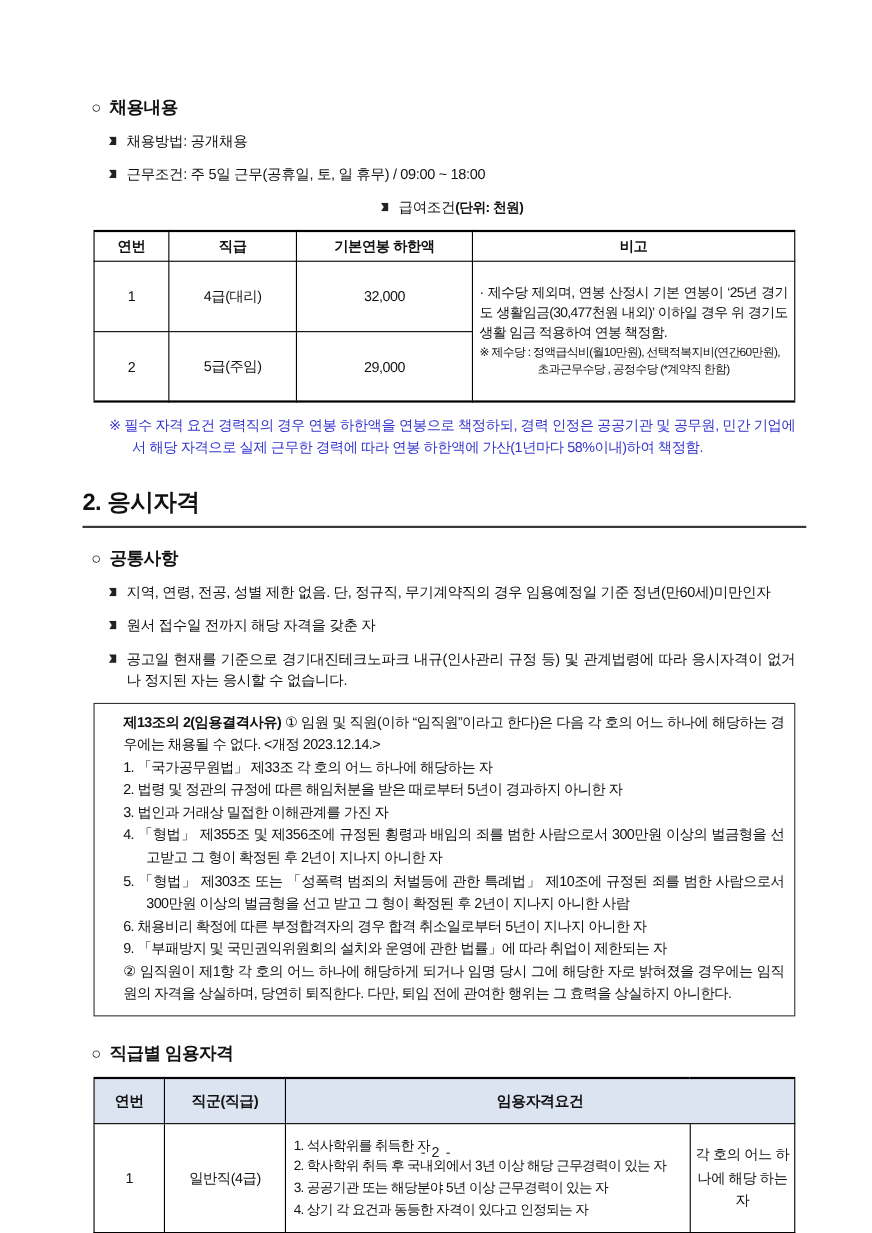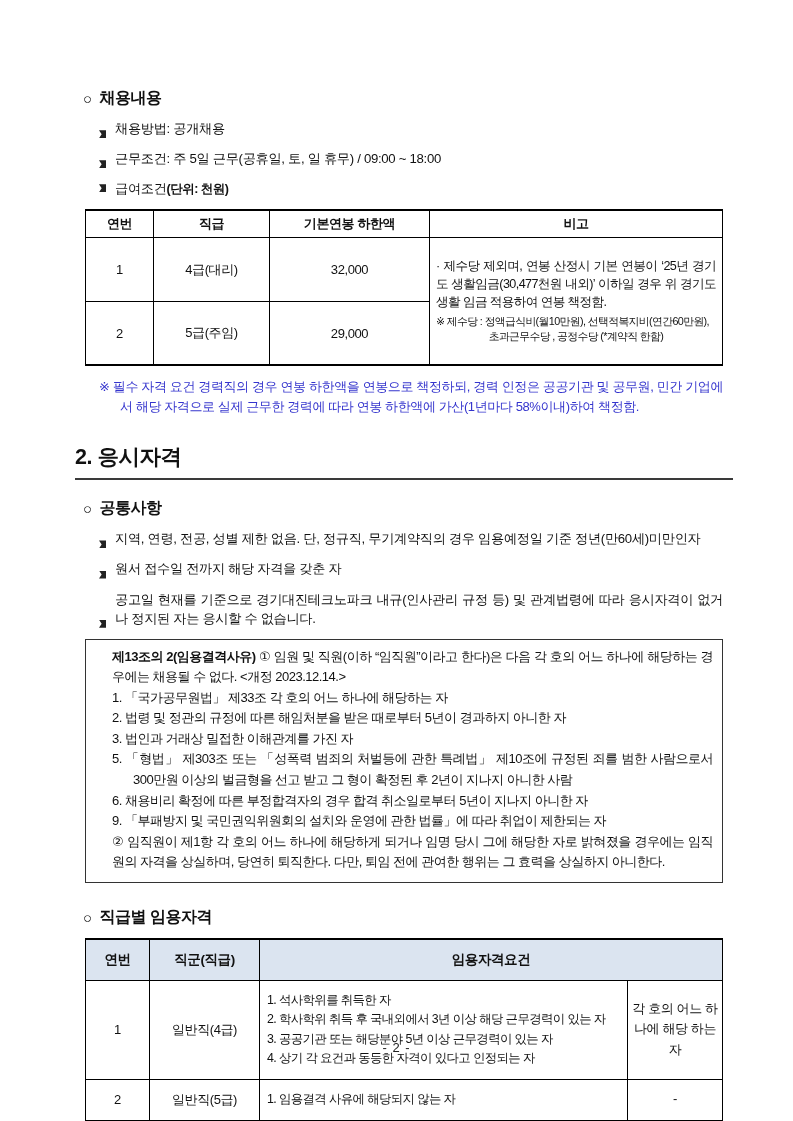--- a/index.html
+++ b/index.html
@@ -6,25 +6,25 @@
   body{
     width:793px;height:1121px;background:#ffffff;color:#111;
     font-family:"Liberation Sans","DejaVu Sans",sans-serif;
     position:relative;overflow:hidden;
   }
   .page{box-sizing:border-box;padding:88px 70px 0 85px;}
   
   .sec-head{display:flex;align-items:center;font-weight:bold;font-size:16px;margin:0 0 10px -2px;letter-spacing:-0.5px;}
   .sec-head .circle{font-size:15px;margin-right:8px;font-weight:bold;}
   
-  .bullet-row{display:flex;align-items:flex-end;margin:0 0 11px 14px;font-size:13.2px;letter-spacing:-0.3px;line-height:1.45;}
+  .bullet-row{display:flex;align-items:flex-start;margin:0 0 11px 14px;font-size:13.2px;letter-spacing:-0.3px;line-height:1.45;}
   .bullet-row .glyph{flex:0 0 auto;width:7px;height:8px;background:#222;margin:5px 9px 0 0;
     clip-path:polygon(0 0,100% 0,100% 100%,0 100%,38% 50%);}
   .bullet-row .btxt{flex:1 1 auto;text-align:justify;}
-  .salary-row{display:flex;justify-content:flex-start;align-items:flex-end;}
+  .salary-row{display:flex;justify-content:center;align-items:flex-end;}
   .unit-note{font-weight:bold;font-size:12.5px;letter-spacing:-0.5px;}
   
   table{border-collapse:collapse;width:100%;table-layout:fixed;}
   .doc-table{border-top:2.4px solid #000;border-bottom:2.4px solid #000;margin-top:4px;border-radius:14px;}
   .doc-table th,.doc-table td{border:1.4px solid #000;font-size:13px;letter-spacing:-0.4px;padding:2px 4px;}
   .doc-table th{font-weight:bold;text-align:center;border-bottom:1.8px solid #000;}
   .t1 th{height:22px;background:#ffffff;}
   .t1 td.center{text-align:center;height:44px;}
   .t1 .note-cell{padding:20px 6px;vertical-align:top;}
   .note-main{font-size:12.6px;text-align:justify;line-height:1.42;letter-spacing:-0.6px;}
@@ -133,20 +133,21 @@
   <div class="bullet-row">
     <span class="glyph"></span>
     <span class="btxt">공고일 현재를 기준으로 경기대진테크노파크 내규(인사관리 규정 등) 및 관계법령에 따라 응시자격이 없거나 정지된 자는 응시할 수 없습니다.</span>
   </div>
 
   <div class="law-box">
     <p><span class="law-title">제13조의 2(임용결격사유)</span><span> ① 임원 및 직원(이하 “임직원”이라고 한다)은 다음 각 호의 어느 하나에 해당하는 경우에는 채용될 수 없다. &lt;개정 2023.12.14.&gt;</span></p>
     <p class="law-item">1. 「국가공무원법」 제33조 각 호의 어느 하나에 해당하는 자</p>
     <p class="law-item">2. 법령 및 정관의 규정에 따른 해임처분을 받은 때로부터 5년이 경과하지 아니한 자</p>
     <p class="law-item">3. 법인과 거래상 밀접한 이해관계를 가진 자</p>
+    <p class="law-item">4. 「형법」 제355조 및 제356조에 규정된 횡령과 배임의 죄를 범한 사람으로서 300만원 이상의 벌금형을 선고받고 그 형이 확정된 후 2년이 지나지 아니한 자</p>
     <p class="law-item">5. 「형법」 제303조 또는 「성폭력 범죄의 처벌등에 관한 특례법」 제10조에 규정된 죄를 범한 사람으로서 300만원 이상의 벌금형을 선고 받고 그 형이 확정된 후 2년이 지나지 아니한 사람</p>
     <p class="law-item">6. 채용비리 확정에 따른 부정합격자의 경우 합격 취소일로부터 5년이 지나지 아니한 자</p>
     <p class="law-item">9. 「부패방지 및 국민권익위원회의 설치와 운영에 관한 법률」에 따라 취업이 제한되는 자</p>
     <p>② 임직원이 제1항 각 호의 어느 하나에 해당하게 되거나 임명 당시 그에 해당한 자로 밝혀졌을 경우에는 임직원의 자격을 상실하며, 당연히 퇴직한다. 다만, 퇴임 전에 관여한 행위는 그 효력을 상실하지 아니한다.</p>
   </div>
 
   <div class="sec-head" style="margin-top:24px;">
     <span class="circle">○</span>
     <span>직급별 임용자격</span>
   </div>

